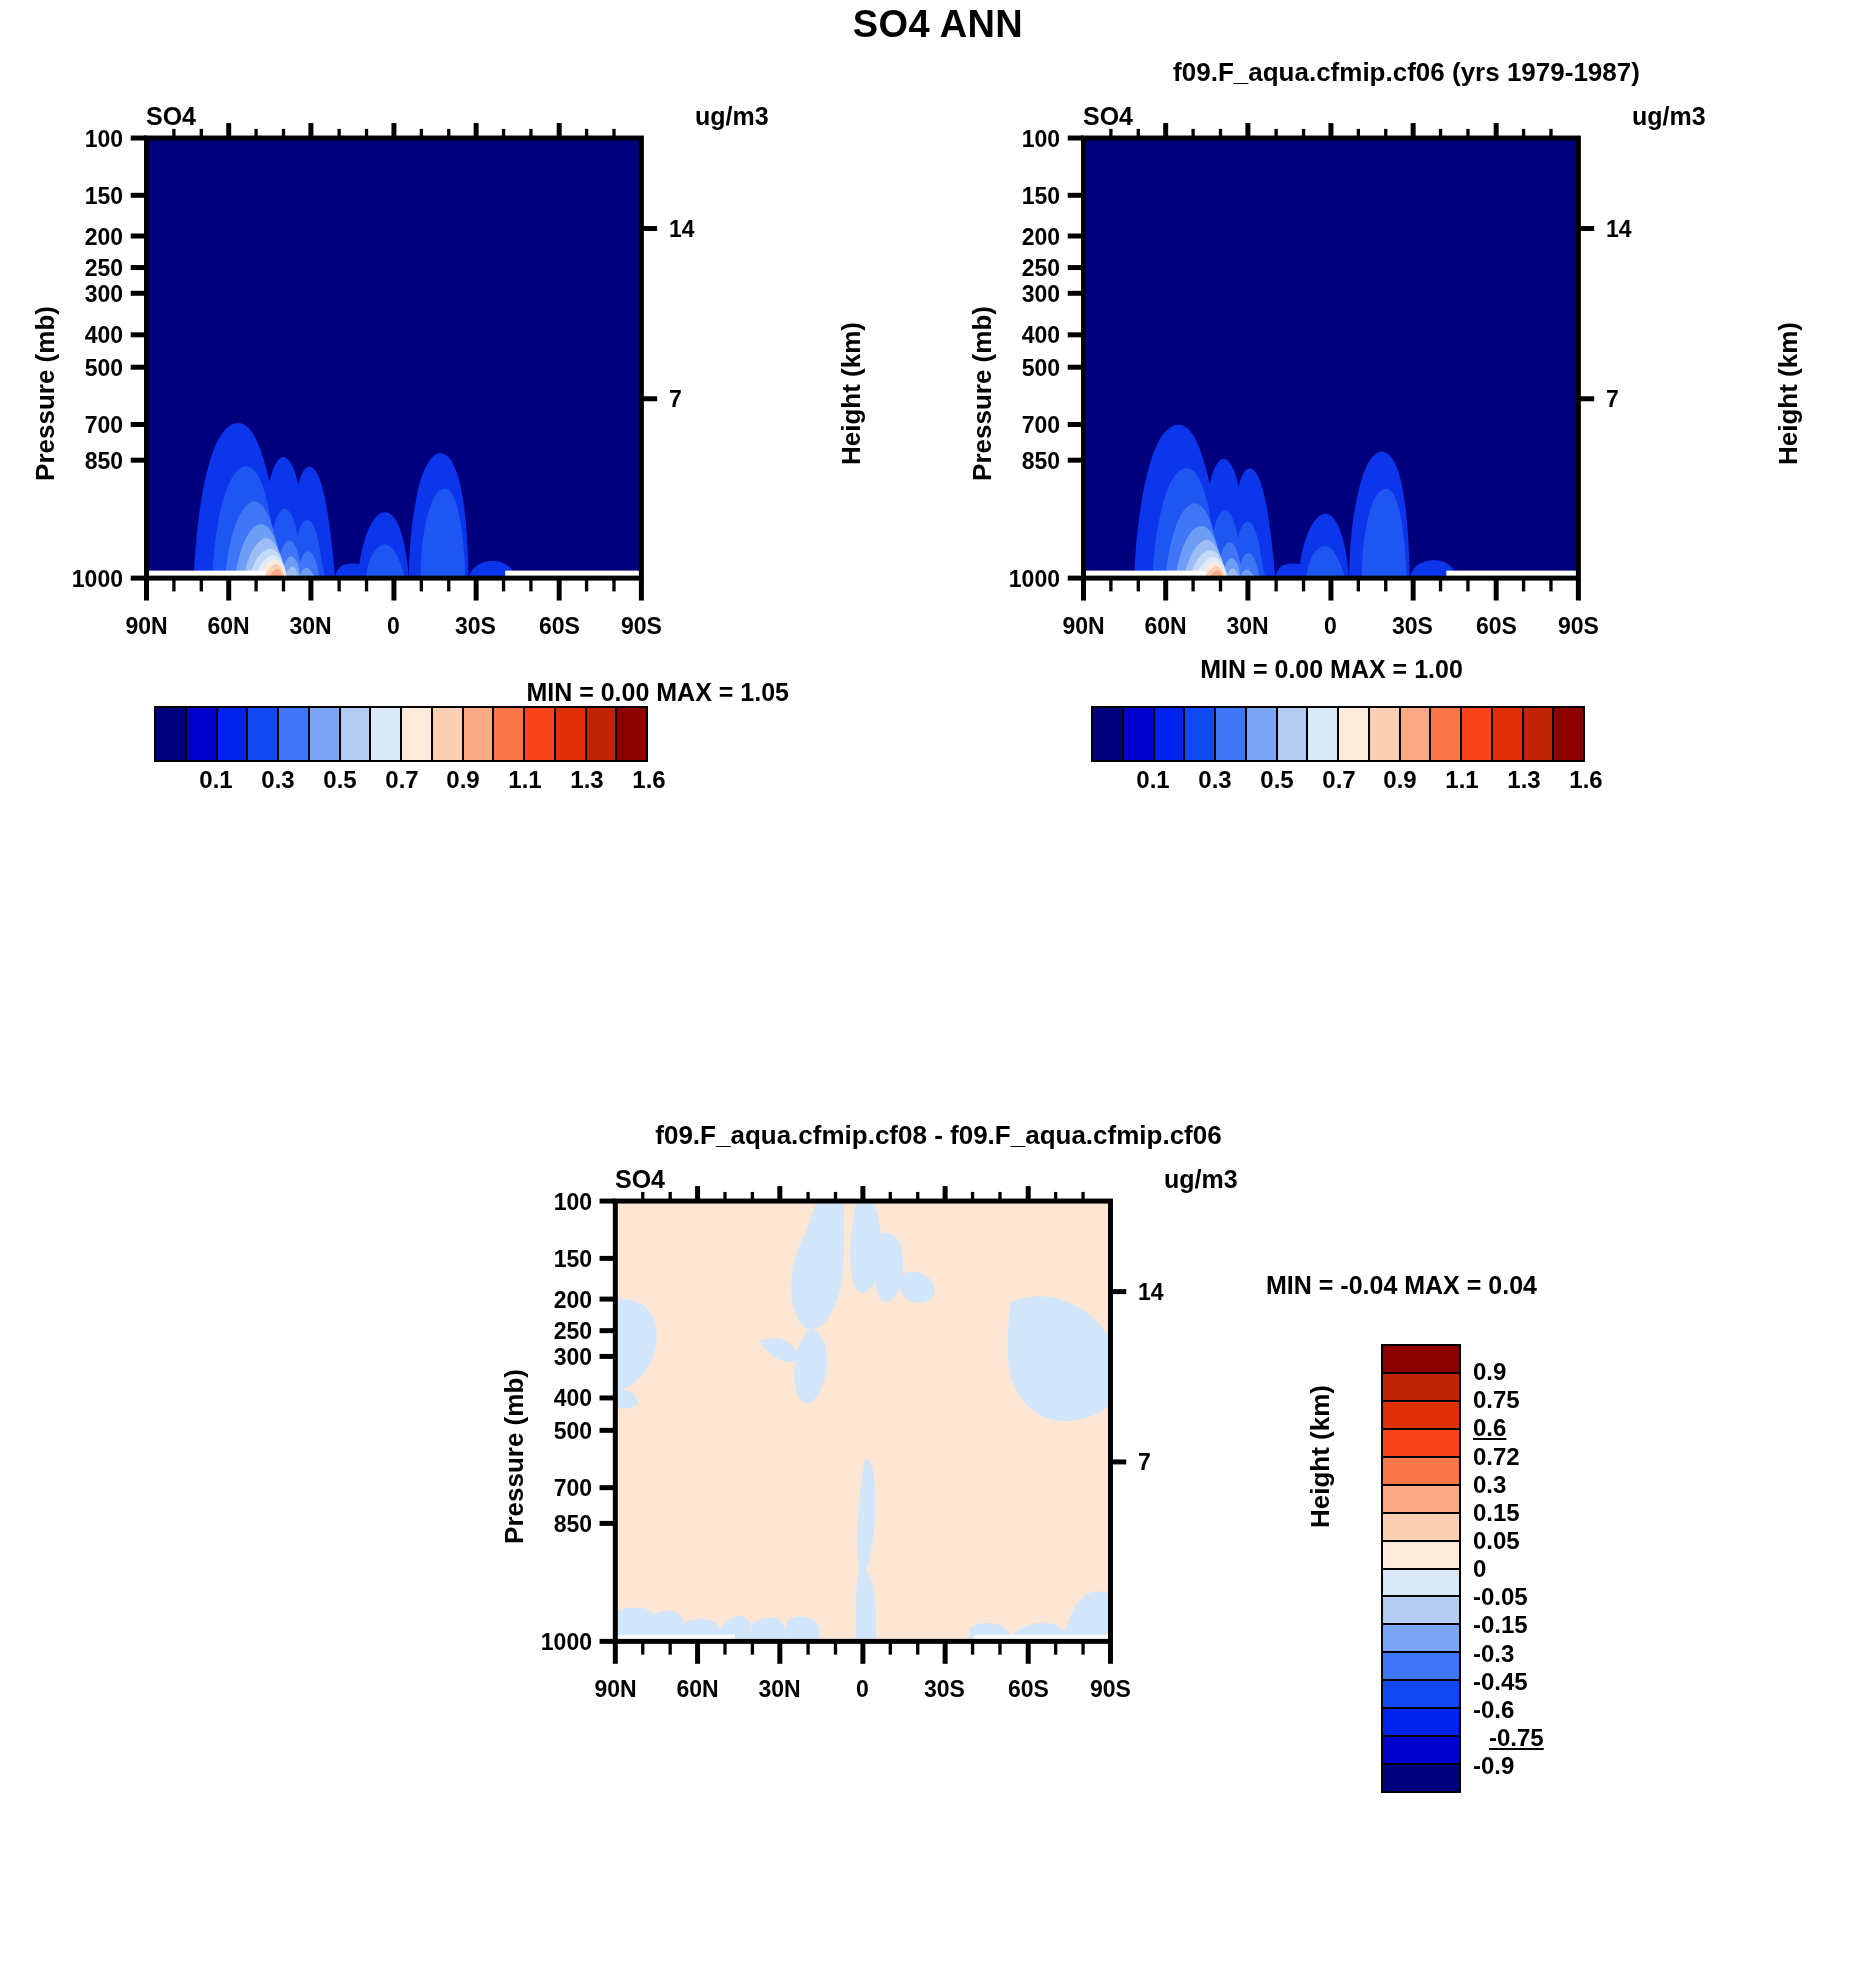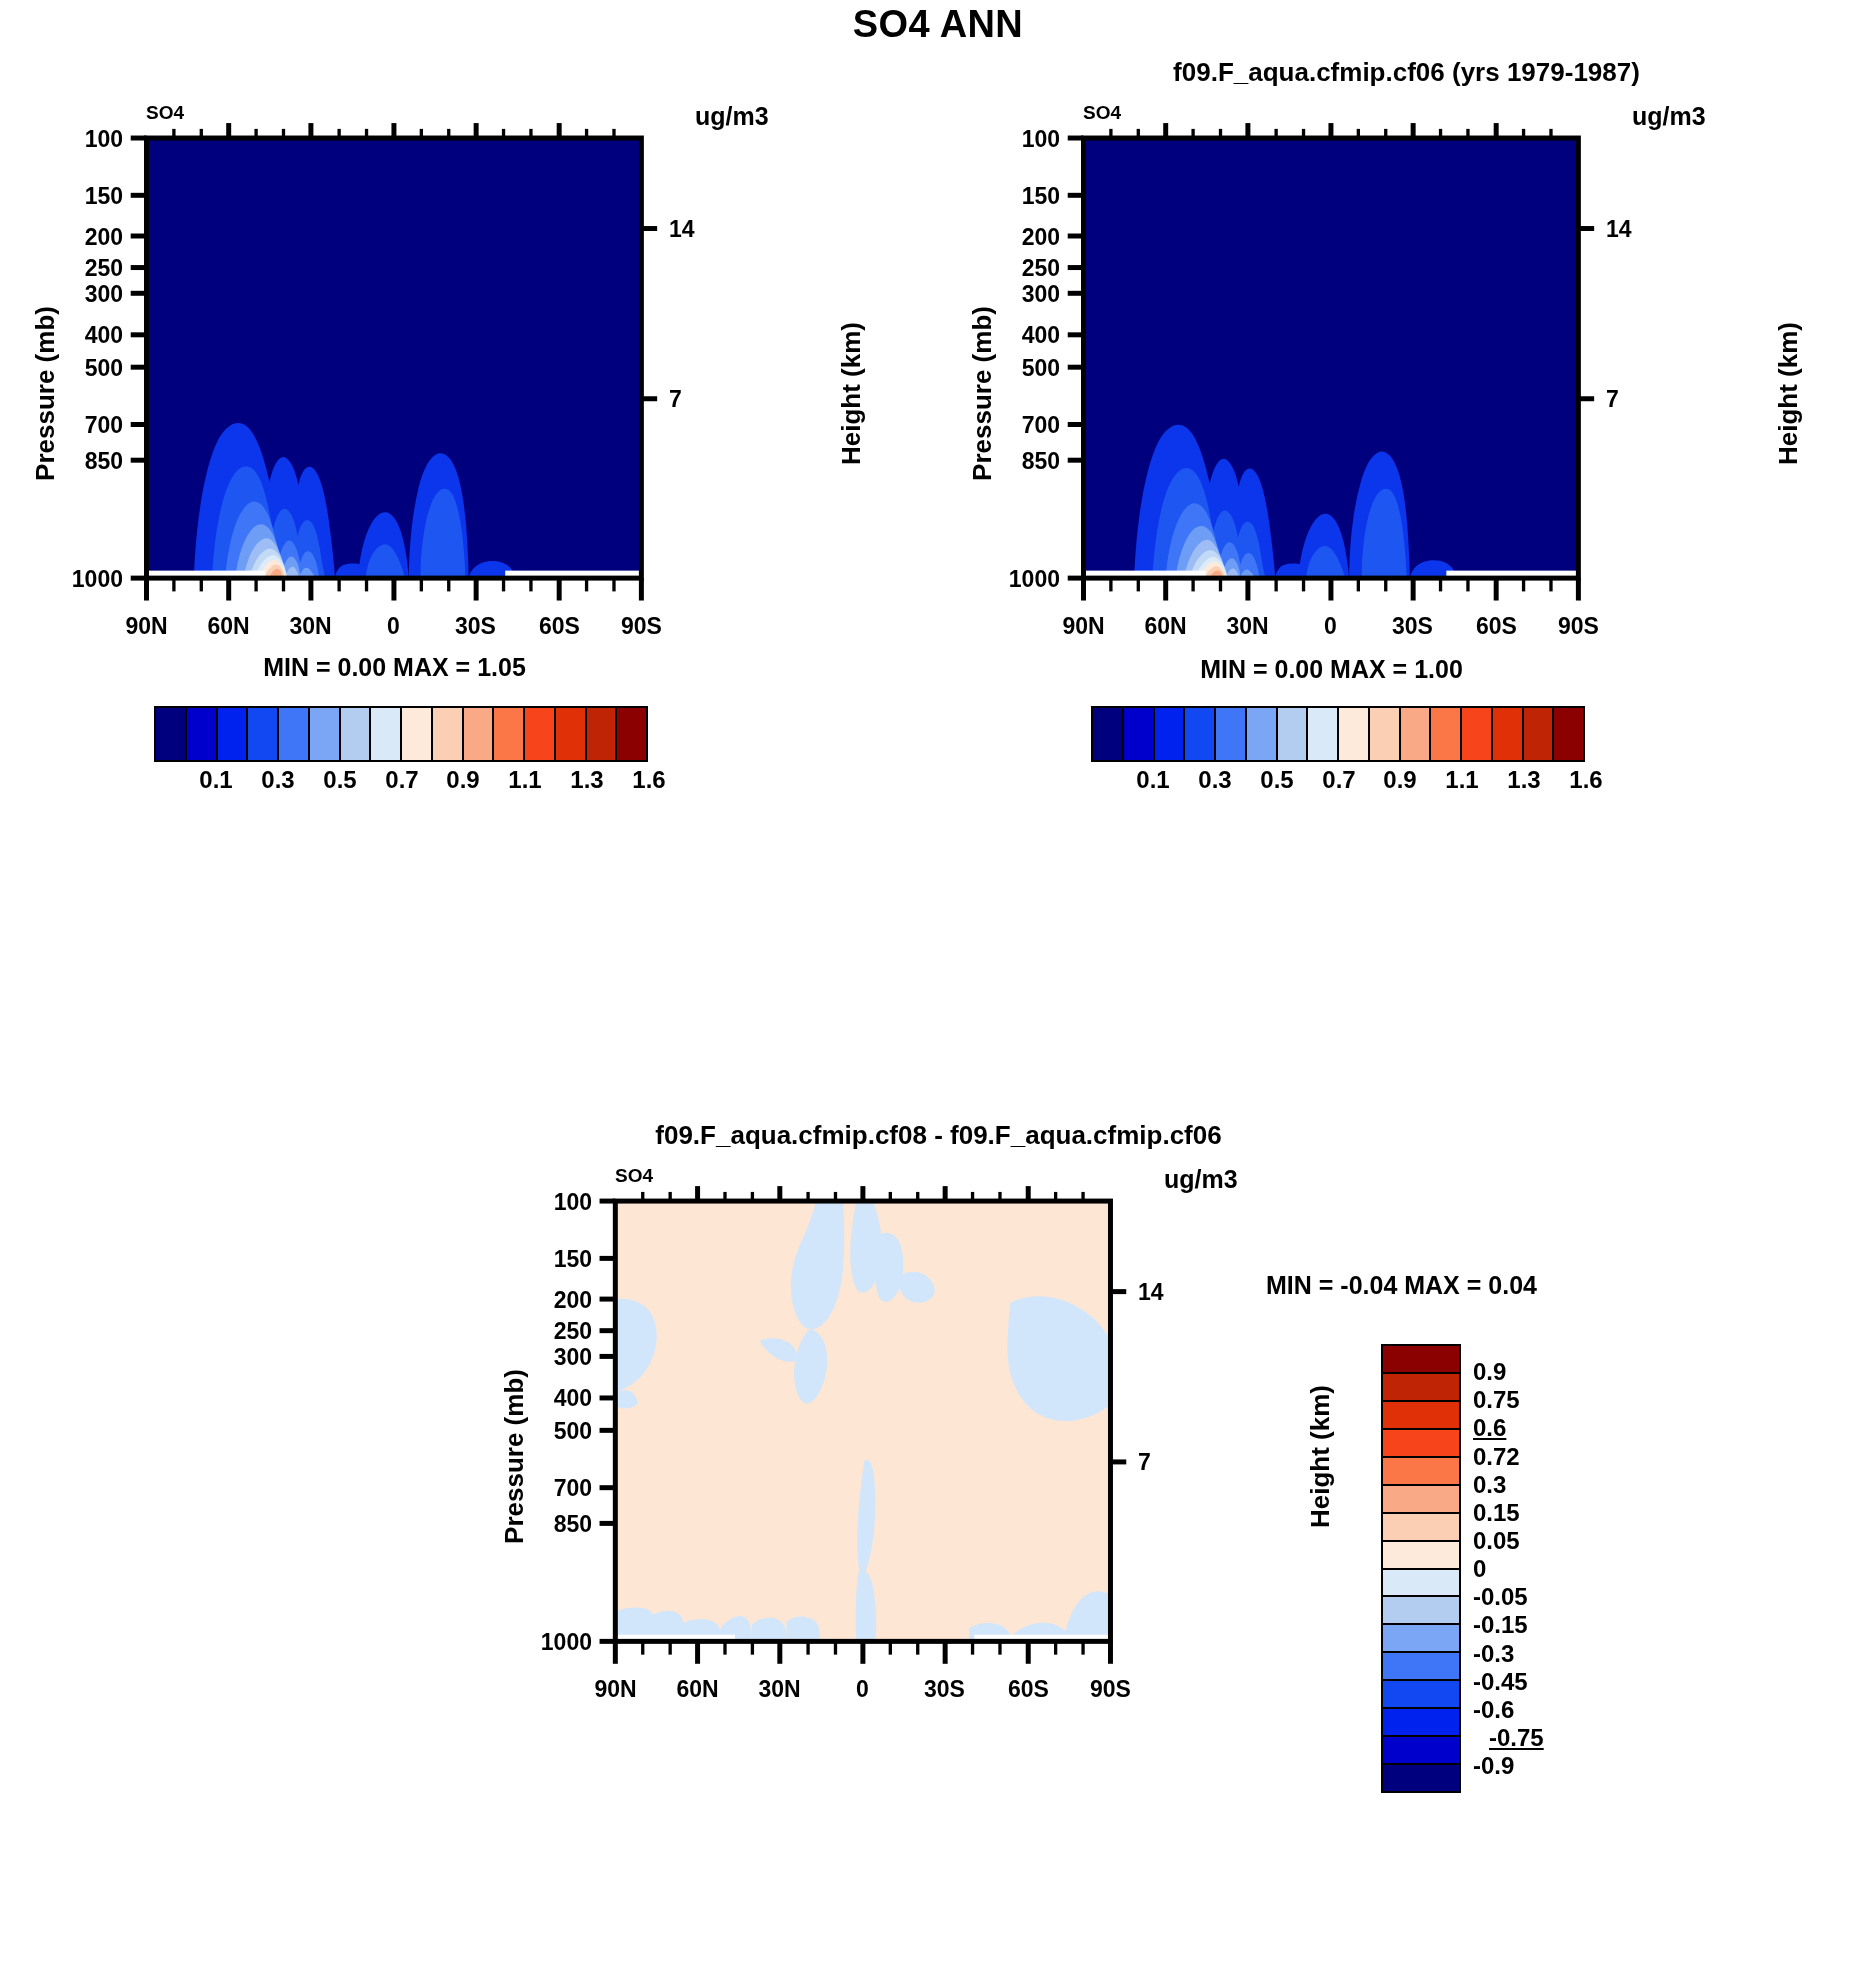--- a/index.html
+++ b/index.html
@@ -16,21 +16,21 @@
     position:absolute;left:0;top:3.3px;width:1876px;
     text-align:center;
     font-size:38px;font-weight:bold;letter-spacing:0.4px;
   }
 
   .panel{position:absolute;}
   .panel-title{
     position:absolute;top:0;left:0;width:100%;
     text-align:center;font-size:26px;font-weight:bold;
   }
-  .lbl-var{position:absolute;font-size:19px;font-weight:bold;}
+  .lbl-var{position:absolute;font-size:25px;font-weight:bold;}
   .lbl-unit{position:absolute;font-size:25px;font-weight:bold;}
 
   .axis-title-y{
     position:absolute;font-size:26px;font-weight:bold;
     transform-origin:50% 50%;
     white-space:nowrap;
   }
   .rot-left{transform:rotate(-90deg);}
   .rot-right{transform:rotate(-90deg);}
 
@@ -220,21 +220,21 @@
     <div class="tick-label" style="left:669px;top:336px;">7</div>
 
     <div class="tick-label" style="left:105px;top:563px;width:83px;text-align:center;">90N</div>
     <div class="tick-label" style="left:187px;top:563px;width:83px;text-align:center;">60N</div>
     <div class="tick-label" style="left:269px;top:563px;width:83px;text-align:center;">30N</div>
     <div class="tick-label" style="left:352px;top:563px;width:83px;text-align:center;">0</div>
     <div class="tick-label" style="left:434px;top:563px;width:83px;text-align:center;">30S</div>
     <div class="tick-label" style="left:518px;top:563px;width:83px;text-align:center;">60S</div>
     <div class="tick-label" style="left:600px;top:563px;width:83px;text-align:center;">90S</div>
 
-    <div class="minmax" style="left:0px;top:603px;width:789px;text-align:center;">MIN =   0.00  MAX =   1.05</div>
+    <div class="minmax" style="left:0px;top:628px;width:789px;text-align:right;">MIN =   0.00  MAX =   1.05</div>
 
     <div class="cbar" style="left:154px;top:656px;width:490px;height:52px;">
         <div class="cell" style="background: rgb(0, 0, 127);"></div>
         <div class="cell" style="background: rgb(0, 0, 205);"></div>
         <div class="cell" style="background: rgb(0, 34, 238);"></div>
         <div class="cell" style="background: rgb(17, 72, 242);"></div>
         <div class="cell" style="background: rgb(63, 118, 247);"></div>
         <div class="cell" style="background: rgb(123, 165, 245);"></div>
         <div class="cell" style="background: rgb(179, 205, 241);"></div>
         <div class="cell" style="background: rgb(217, 233, 248);"></div>

